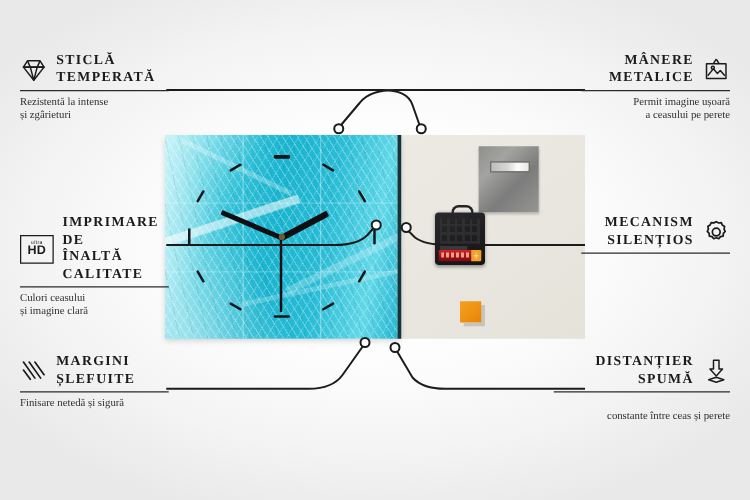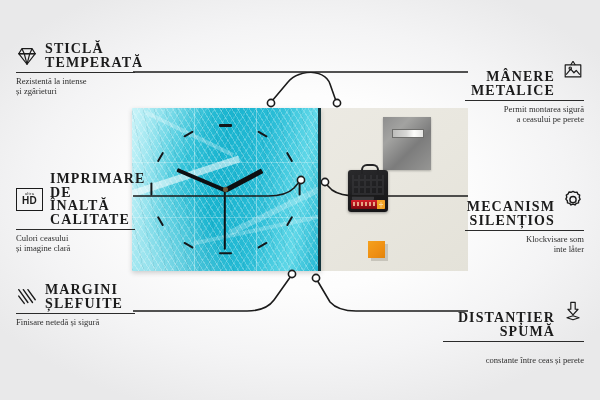--- a/index.html
+++ b/index.html
@@ -94,23 +94,23 @@
   .leaders{position:absolute;inset:0;}
 
   
   .feat{position:absolute;}
   .feat .head{display:flex;align-items:center;gap:7px;}
   .feat.left .head{justify-content:flex-start;}
   .feat.right .head{justify-content:flex-end;}
   .title{
     font-family:"Liberation Serif", serif;
     font-weight:bold;letter-spacing:1.1px;color:#1b1b1b;
-    font-size:14px;line-height:13.5px;text-transform:uppercase;
-  }
-  .feat.right .title{text-align:right;margin-top:28px;}
+    font-size:11px;line-height:13.5px;text-transform:uppercase;
+  }
+  .feat.right .title{text-align:right;}
   .rule{height:1px;background:#2b2b2b;margin:3px 0 3px;}
   .sub{
     font-family:"Liberation Serif", serif;
     font-size:8.6px;line-height:10.4px;color:#2e2e2e;
   }
   .feat.right .sub{text-align:right;}
 
   .ico{width:22px;height:22px;flex:0 0 22px;}
   .ico svg{display:block;width:22px;height:22px;}
 
@@ -271,45 +271,41 @@
           <rect x="3.5" y="6.5" width="17" height="13"></rect>
           <path d="M12 2.5 L9.5 6.5M12 2.5 L14.5 6.5"></path>
           <path d="M4.5 17 L9.5 11 L13 15 L15.5 12.5 L19.5 17"></path>
           <circle cx="9" cy="10" r="1.3"></circle>
             </g>
           </svg>
       </span>
     </div>
     <div class="rule"></div>
     <div class="sub">
-      <span>Permit montarea sigură</span><br>
+      <span>Permit imagine ușoară</span><br>
       <span>a ceasului pe perete</span>
     </div>
   </div>
 
   <div class="feat right" style="left:465px;top:172px;width:119px">
     <div class="head">
       <span class="title">
         <span>MECANISM</span><br>
         <span>SILENȚIOS</span>
       </span>
       <span class="ico">
         <svg viewBox="0 0 24 24">
             <g fill="none" stroke="#1b1b1b" stroke-width="1.5" stroke-linejoin="round">
           <path d="M12 2.6l2.1 1.1 2.3-.3.9 2.1 2 1.2-.5 2.3 1 2.1-1.6 1.7-.2 2.3-2.3.5-1.5 1.8-2.2-.8-2.2.8-1.5-1.8-2.3-.5-.2-2.3L4.2 11l1-2.1-.5-2.3 2-1.2.9-2.1 2.3.3z"></path>
           <circle cx="12" cy="11.6" r="3.4"></circle>
             </g>
           </svg>
       </span>
     </div>
     <div class="rule"></div>
-    <div class="sub">
-      <span>Klockvisare som</span><br>
-      <span>inte låter</span>
-    </div>
   </div>
 
   <div class="feat right" style="left:443px;top:283px;width:141px">
     <div class="head">
       <span class="title">
         <span>DISTANȚIER</span><br>
         <span>SPUMĂ</span>
       </span>
       <span class="ico">
         <svg viewBox="0 0 24 24">

